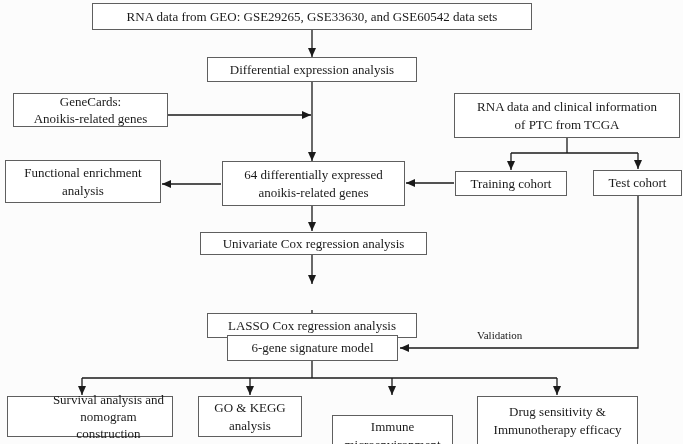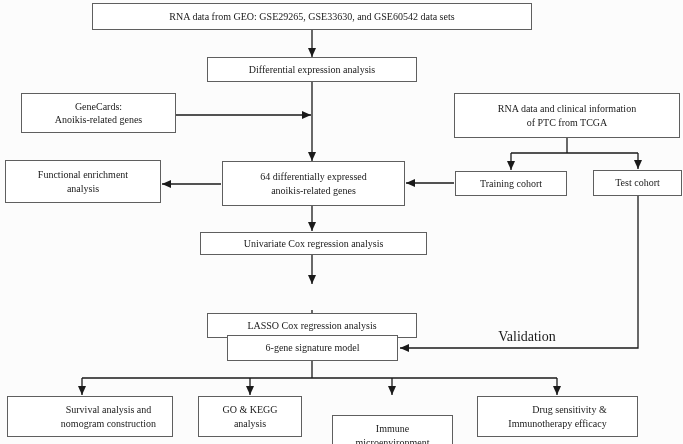--- a/index.html
+++ b/index.html
@@ -30,47 +30,46 @@
   }
   .node {
     position: absolute;
     box-sizing: border-box;
     background: #ffffff;
     border: 1.4px solid #5f5f5f;
     display: flex;
     align-items: center;
     justify-content: center;
     text-align: center;
-    font-size: 10px;
+    font-size: 13px;
     line-height: 1.32;
     white-space: pre-line;
     padding: 1px 3px;
   }
   .edge-label {
     position: absolute;
-    font-size: 14px;
-    text-align: center;
+    font-size: 11px;
     white-space: nowrap;
   }
   
   #n-geo        { left: 92px;  top: 3px;   width: 440px; height: 27px; }
   #n-dea        { left: 207px; top: 57px;  width: 210px; height: 25px; }
-  #n-genecards  { left: 21px;   top: 93px;  width: 155px; height: 40px; }
+  #n-genecards  { left: 13px;   top: 93px;  width: 155px; height: 34px; }
   #n-functional { left: 5px;   top: 160px; width: 156px; height: 43px; }
   #n-deg64      { left: 222px; top: 161px; width: 183px; height: 45px; }
   #n-tcga       { left: 454px; top: 93px;  width: 226px; height: 45px; }
   #n-training   { left: 455px; top: 171px; width: 112px; height: 25px; text-align: center; }
   #n-test       { left: 593px; top: 170px; width: 89px;  height: 26px; }
   #n-univariate { left: 200px; top: 232px; width: 227px; height: 23px; }
   #n-lasso      { left: 207px; top: 285px; width: 210px; height: 25px; margin-top: 28px; }
   #n-sixgene    { left: 227px; top: 335px; width: 171px; height: 26px; }
   #n-survival   { left: 7px;   top: 396px; width: 166px; height: 41px; padding-left: 40px; }
   #n-gokegg     { left: 198px; top: 396px; width: 104px; height: 41px; }
   #n-immune     { left: 332px; top: 415px; width: 121px; height: 41px; }
-  #n-drug      { left: 477px; top: 396px; width: 161px; height: 41px; text-align: right; }
+  #n-drug      { left: 477px; top: 396px; width: 161px; height: 49px; }
   #lbl-validation { left: 477px; top: 329px; width: 100px; height: 17px; }
 </style>
 </head>
 <body>
 
 <div class="canvas">
 
   <svg class="edges" viewBox="0 0 683 444">
     <defs>
       <marker id="ah" markerUnits="userSpaceOnUse" markerWidth="9" markerHeight="8" viewBox="0 0 9 8" refX="9" refY="4" orient="auto">

